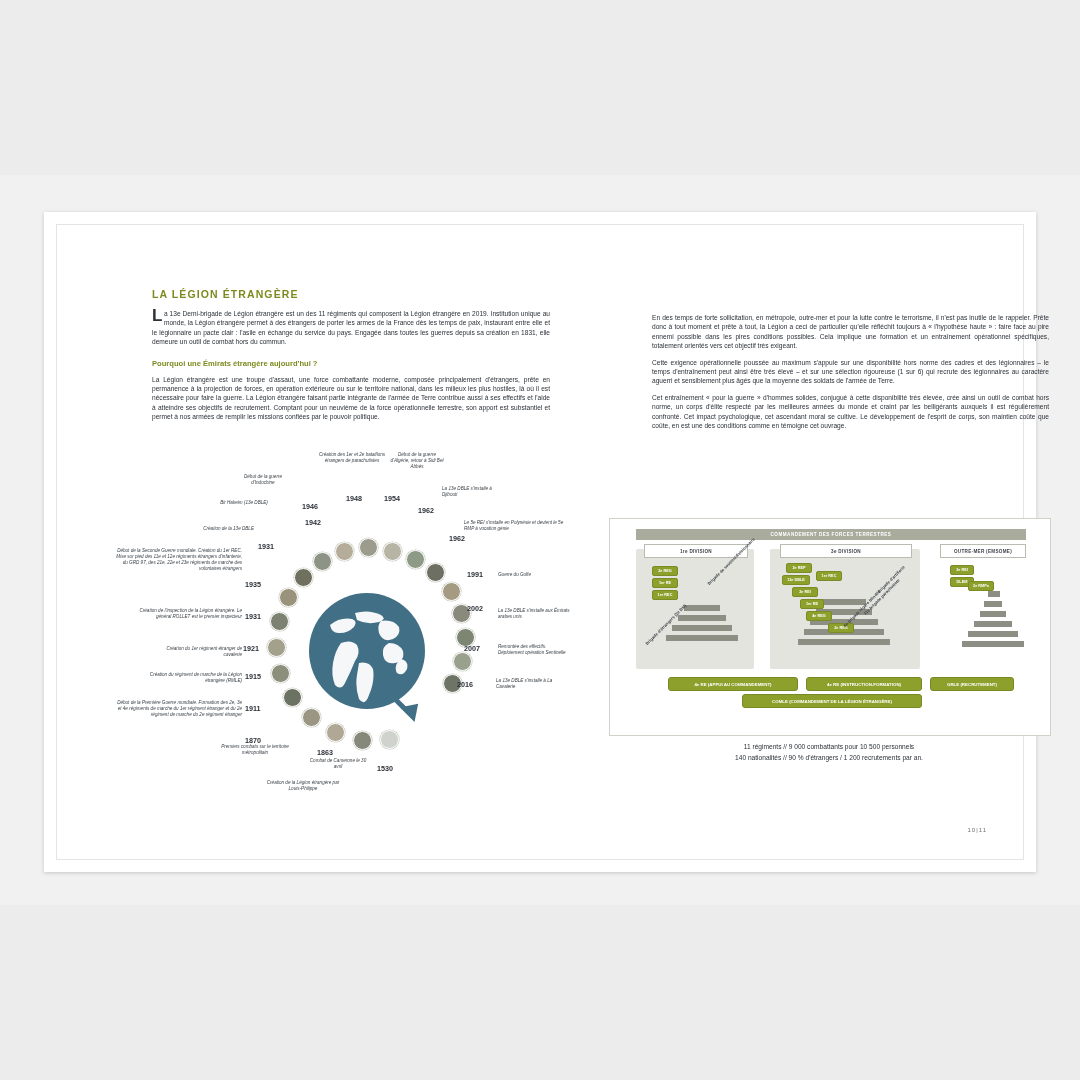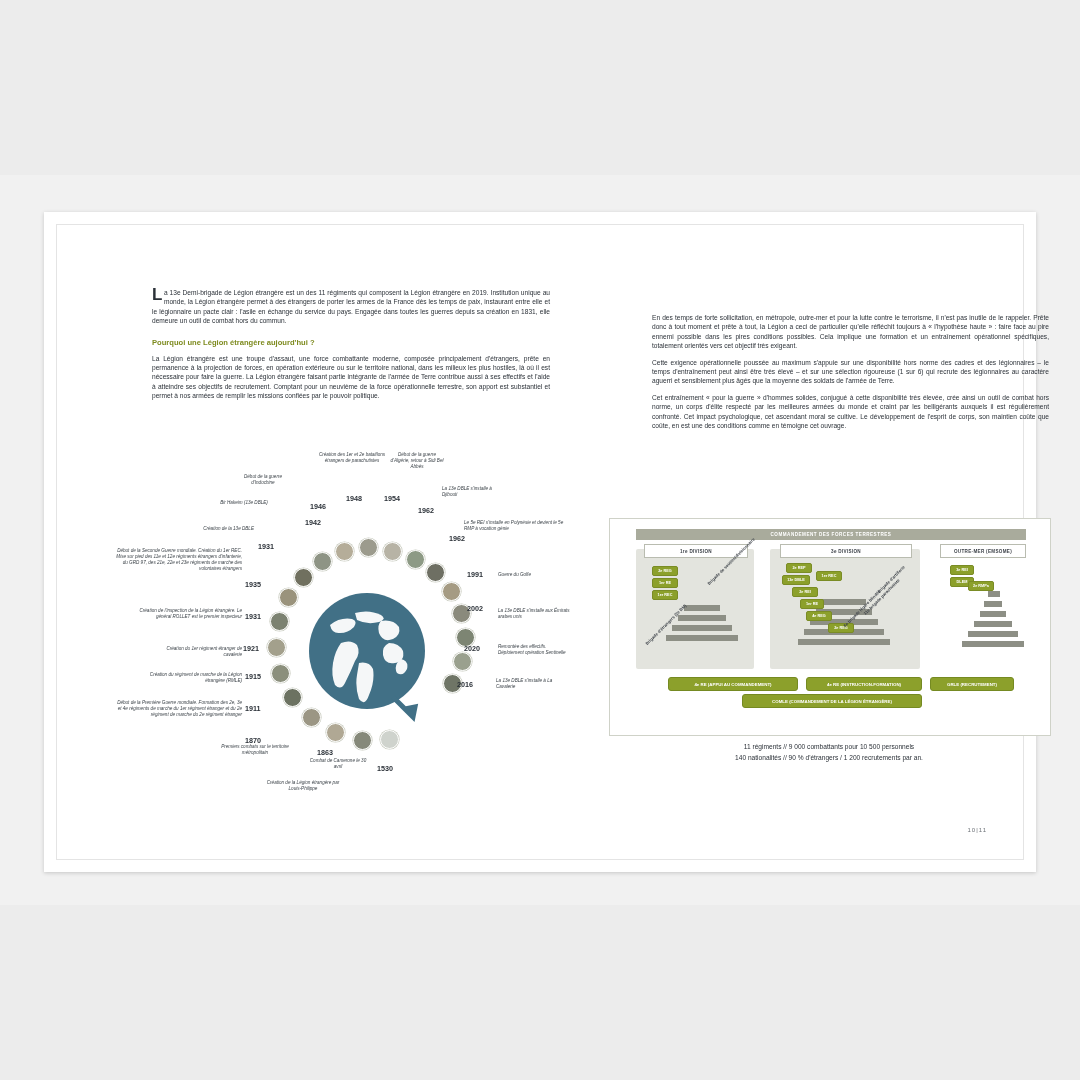--- a/index.html
+++ b/index.html
@@ -206,22 +206,23 @@
 </head>
 <body>
 
 <div id="stage">
   <div class="band"></div>
 
   <div class="page">
     <div class="page-inner">
 
       <div class="col-left">
+        <h1 class="title">LA LÉGION ÉTRANGÈRE</h1>
         <p class="body dropcap">La 13e Demi-brigade de Légion étrangère est un des 11 régiments qui composent la Légion étrangère en 2019. Institution unique au monde, la Légion étrangère permet à des étrangers de porter les armes de la France dès les temps de paix, instaurant entre elle et le légionnaire un pacte clair : l'asile en échange du service du pays. Engagée dans toutes les guerres depuis sa création en 1831, elle demeure un outil de combat hors du commun.</p>
-        <h2 class="subtitle">Pourquoi une Légion étrangère aujourd'hui ?</h2>
+        <h2 class="subtitle">Pourquoi une Émirats étrangère aujourd'hui ?</h2>
         <p class="body">La Légion étrangère est une troupe d'assaut, une force combattante moderne, composée principalement d'étrangers, prête en permanence à la projection de forces, en opération extérieure ou sur le territoire national, dans les milieux les plus hostiles, là où il est nécessaire pour faire la guerre. La Légion étrangère faisant partie intégrante de l'armée de Terre contribue aussi à ses effectifs et l'aide à atteindre ses objectifs de recrutement. Comptant pour un neuvième de la force opérationnelle terrestre, son apport est substantiel et permet à nos armées de remplir les missions confiées par le pouvoir politique.</p>
       </div>
 
       <div class="col-right">
         <p class="body">En des temps de forte sollicitation, en métropole, outre-mer et pour la lutte contre le terrorisme, il n'est pas inutile de le rappeler. Prête donc à tout moment et prête à tout, la Légion a ceci de particulier qu'elle réfléchit toujours à « l'hypothèse haute » : faire face au pire ennemi possible dans les pires conditions possibles. Cela implique une formation et un entraînement opérationnel spécifiques, totalement orientés vers cet objectif très exigeant.</p>
         <p class="body">Cette exigence opérationnelle poussée au maximum s'appuie sur une disponibilité hors norme des cadres et des légionnaires – le temps d'entraînement peut ainsi être très élevé – et sur une sélection rigoureuse (1 sur 6) qui recrute des légionnaires au caractère aguerri et sensiblement plus âgés que la moyenne des soldats de l'armée de Terre.</p>
         <p class="body">Cet entraînement « pour la guerre » d'hommes solides, conjugué à cette disponibilité très élevée, crée ainsi un outil de combat hors norme, un corps d'élite respecté par les meilleures armées du monde et craint par les belligérants auxquels il est régulièrement confronté. Cet impact psychologique, cet ascendant moral se cultive. Le développement de l'esprit de corps, son maintien coûte que coûte, en est une des conditions comme en témoigne cet ouvrage.</p>
       </div>
 
       <div class="timeline">
@@ -290,42 +291,42 @@
         <div class="tl-label" style="left:0px; top:68px; width:130px; text-align:right;">Début de la Seconde Guerre mondiale. Création du 1er REC. Mise sur pied des 11e et 12e régiments étrangers d'infanterie, du GRD 97, des 21e, 22e et 23e régiments de marche des volontaires étrangers</div>
         <div class="tl-year" style="left:133px; top:100px;">1935</div>
 
         <div class="tl-label" style="left:84px; top:46px; width:58px; text-align:right;">Création de la 13e DBLE</div>
         <div class="tl-year" style="left:146px; top:62px;">1931</div>
 
         <div class="tl-label" style="left:106px; top:20px; width:52px; text-align:center;">Bir Hakeim (13e DBLE)</div>
         <div class="tl-year" style="left:166px; top:38px;margin-left:27px;">1942</div>
 
         <div class="tl-label" style="left:120px; top:-6px; width:62px; text-align:center;">Début de la guerre d'Indochine</div>
-        <div class="tl-year" style="left:198px; top:22px;">1946</div>
+        <div class="tl-year" style="left:190px; top:22px;">1946</div>
 
         <div class="tl-label" style="left:206px; top:-28px; width:68px; text-align:center;">Création des 1er et 2e bataillons étrangers de parachutistes</div>
         <div class="tl-year" style="left:234px; top:14px;">1948</div>
 
         <div class="tl-label" style="left:276px; top:-28px; width:58px; text-align:center;">Début de la guerre d'Algérie, retour à Sidi Bel Abbès</div>
         <div class="tl-year" style="left:272px; top:14px;">1954</div>
 
         <div class="tl-label" style="left:330px; top:6px; width:66px; text-align:left;">La 13e DBLE s'installe à Djibouti</div>
         <div class="tl-year" style="left:306px; top:26px;">1962</div>
 
         <div class="tl-label" style="left:352px; top:40px; width:100px; text-align:left;">Le 5e REI s'installe en Polynésie et devient le 5e RMP à vocation génie</div>
         <div class="tl-year" style="left:337px; top:54px;">1962</div>
 
         <div class="tl-label" style="left:386px; top:92px; width:62px; text-align:left;">Guerre du Golfe</div>
         <div class="tl-year" style="left:355px; top:90px;">1991</div>
 
         <div class="tl-label" style="left:386px; top:128px; width:72px; text-align:left;">La 13e DBLE s'installe aux Émirats arabes unis</div>
         <div class="tl-year" style="left:355px; top:124px;">2002</div>
 
         <div class="tl-label" style="left:386px; top:164px; width:74px; text-align:left;">Remontée des effectifs. Déploiement opération Sentinelle</div>
-        <div class="tl-year" style="left:352px; top:164px;">2020</div>
+        <div class="tl-year" style="left:352px; top:164px;">2007</div>
 
         <div class="tl-label" style="left:384px; top:198px; width:66px; text-align:left;">La 13e DBLE s'installe à La Cavalerie</div>
         <div class="tl-year" style="left:345px; top:200px;">2016</div>
       </div>
 
       <div class="org">
         <div class="org-title">COMMANDEMENT DES FORCES TERRESTRES</div>
 
         <div class="div-box" style="left:26px; top:30px; width:118px; height:120px;"></div>
         <div class="div-head" style="left:34px; top:25px; width:102px; height:12px;">1re DIVISION</div>

